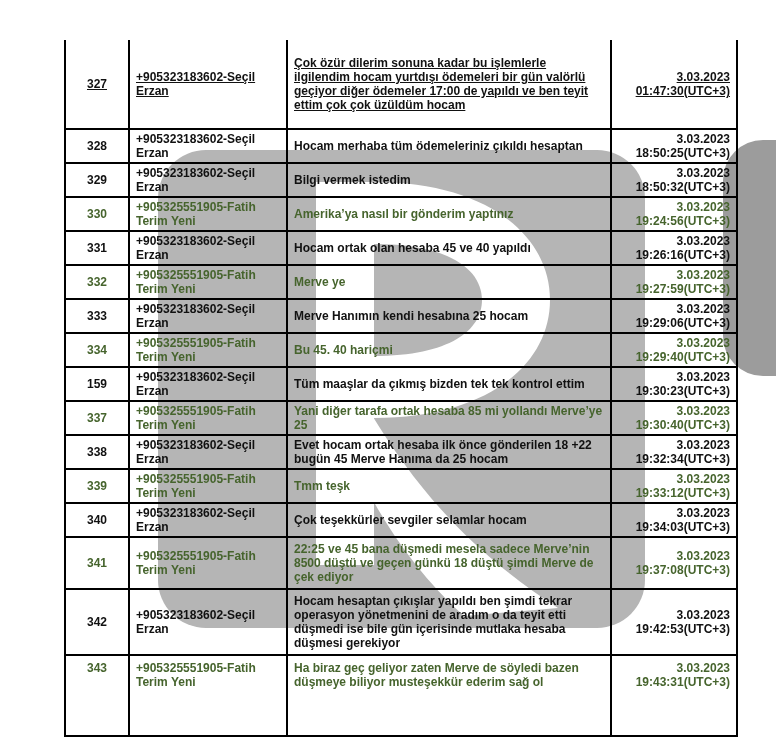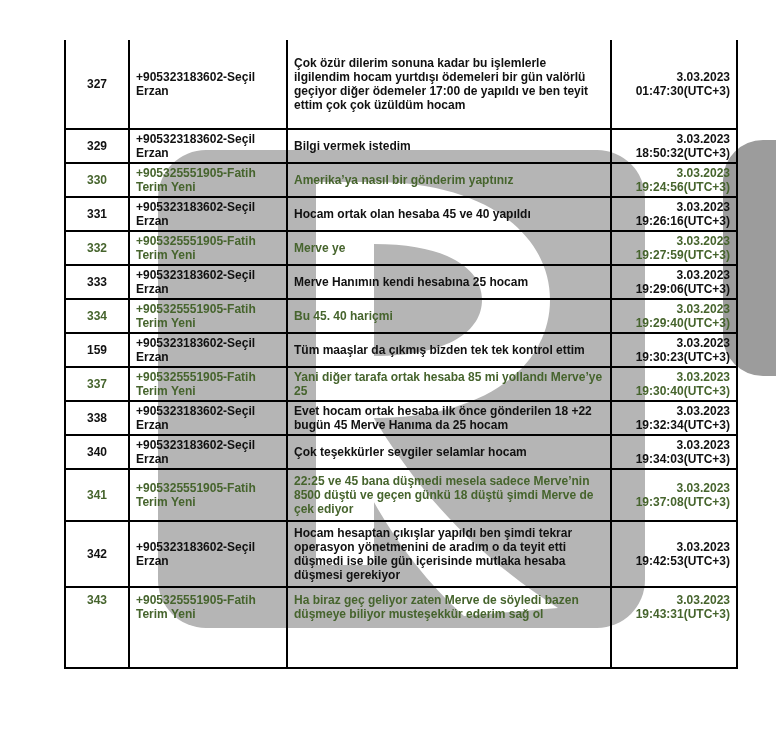--- a/index.html
+++ b/index.html
@@ -50,21 +50,21 @@
     vertical-align: middle;
     background: transparent;
     overflow: hidden;
     word-wrap: break-word;
   }
   table.msg-table tr:first-child td { border-top: none; }
   td.c-no   { width: 50px;  text-align: center; }
   td.c-who  { width: 144px; }
   td.c-msg  { width: 310px; }
   td.c-date { width: 112px; text-align: right; }
-  tr.row-327 td { height: 84px; }
+  tr.row-327 td { height: 84px; text-decoration: underline; }
   tr.row-341 td { height: 46px; }
   tr.row-342 td { height: 60px; margin-top: 36px; }
   tr.row-343 td { height: 72px; vertical-align: top; padding-top: 5px; }
   tr.fatih td { color: #46642d; border-radius: 14px; }
   .dt-date, .dt-time { white-space: nowrap; }
 </style>
 </head>
 <body>
 
 <div class="page">
@@ -86,20 +86,29 @@
     <tbody id="table-body">
         <tr class="row-327">
           <td class="c-no">327</td>
           <td class="c-who">+905323183602-Seçil Erzan</td>
           <td class="c-msg">Çok özür dilerim sonuna kadar bu işlemlerle ilgilendim hocam yurtdışı ödemeleri bir gün valörlü geçiyor diğer ödemeler 17:00 de yapıldı ve ben teyit ettim çok çok üzüldüm hocam</td>
           <td class="c-date">
             <div class="dt-date">3.03.2023</div>
             <div class="dt-time">01:47:30(UTC+3)</div>
           </td>
         </tr>
+        <tr class="row-328">
+          <td class="c-no">328</td>
+          <td class="c-who">+905323183602-Seçil Erzan</td>
+          <td class="c-msg">Hocam merhaba tüm ödemeleriniz çıkıldı hesaptan</td>
+          <td class="c-date">
+            <div class="dt-date">3.03.2023</div>
+            <div class="dt-time">18:50:25(UTC+3)</div>
+          </td>
+        </tr>
         <tr class="row-329">
           <td class="c-no">329</td>
           <td class="c-who">+905323183602-Seçil Erzan</td>
           <td class="c-msg">Bilgi vermek istedim</td>
           <td class="c-date">
             <div class="dt-date">3.03.2023</div>
             <div class="dt-time">18:50:32(UTC+3)</div>
           </td>
         </tr>
         <tr class="row-330 fatih">
@@ -167,20 +176,29 @@
         </tr>
         <tr class="row-338">
           <td class="c-no">338</td>
           <td class="c-who">+905323183602-Seçil Erzan</td>
           <td class="c-msg">Evet hocam ortak hesaba ilk önce gönderilen 18 +22 bugün 45 Merve Hanıma da 25 hocam</td>
           <td class="c-date">
             <div class="dt-date">3.03.2023</div>
             <div class="dt-time">19:32:34(UTC+3)</div>
           </td>
         </tr>
+        <tr class="row-339 fatih">
+          <td class="c-no">339</td>
+          <td class="c-who">+905325551905-Fatih Terim Yeni</td>
+          <td class="c-msg">Tmm teşk</td>
+          <td class="c-date">
+            <div class="dt-date">3.03.2023</div>
+            <div class="dt-time">19:33:12(UTC+3)</div>
+          </td>
+        </tr>
         <tr class="row-340">
           <td class="c-no">340</td>
           <td class="c-who">+905323183602-Seçil Erzan</td>
           <td class="c-msg">Çok teşekkürler sevgiler selamlar hocam</td>
           <td class="c-date">
             <div class="dt-date">3.03.2023</div>
             <div class="dt-time">19:34:03(UTC+3)</div>
           </td>
         </tr>
         <tr class="row-341 fatih">

